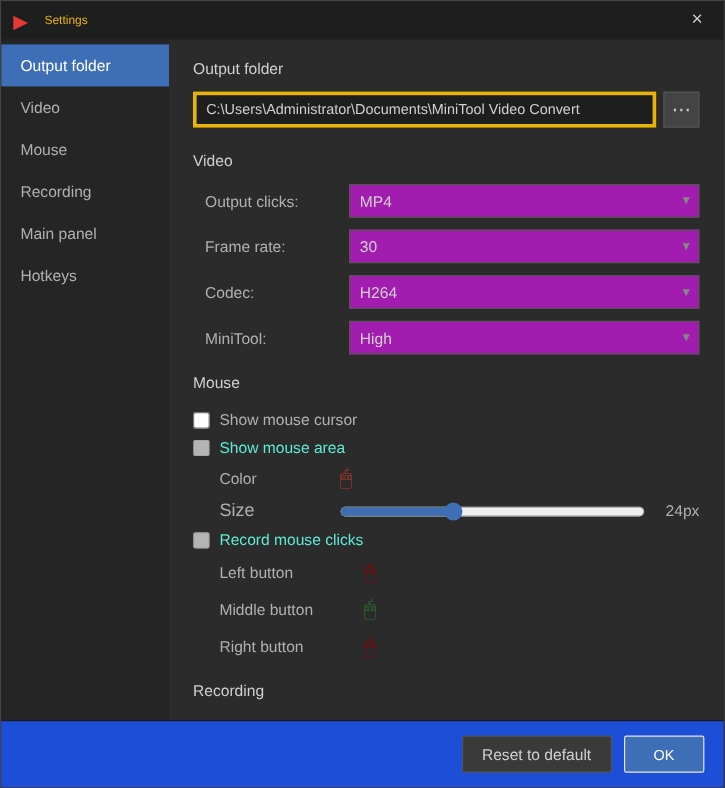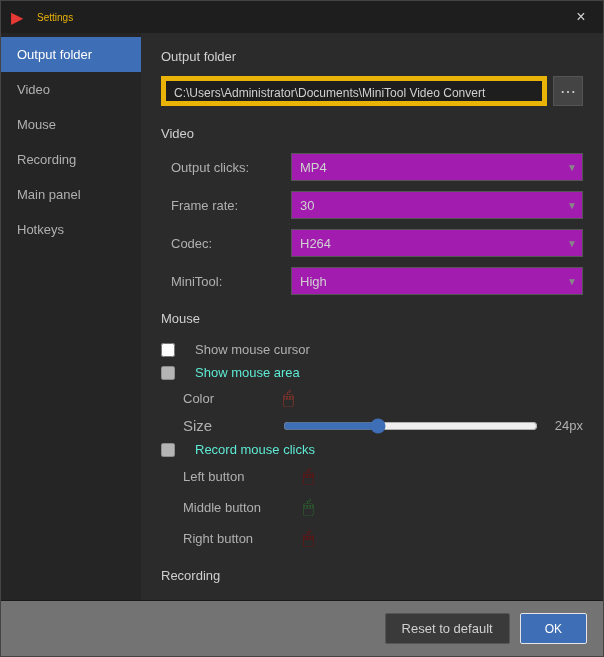--- a/index.html
+++ b/index.html
@@ -90,21 +90,21 @@
     }
     .folder-row {
       display: flex;
       align-items: center;
       margin-bottom: 20px;
       gap: 6px;
     }
     .folder-path {
       flex: 1;
       background: #1e1e1e;
-      border: 5px solid #eab308;
+      border: 3px solid #eab308;
       color: #d0d0d0;
       padding: 5px 8px;
       font-size: 12px;
       height: 30px;
       overflow: hidden;
       text-overflow: ellipsis;
       white-space: nowrap;
     }
     .folder-browse-btn {
       background: #444;
@@ -152,21 +152,21 @@
       position: absolute;
       right: 6px;
       color: #888;
       pointer-events: none;
       font-size: 10px;
     }
     .mouse-section { margin-bottom: 14px; }
     .checkbox-row {
       display: flex;
       align-items: center;
-      gap: 20px;
+      gap: 8px;
       padding: 4px 0;
     }
     .checkbox-row input[type="checkbox"] {
       width: 14px;
       height: 14px;
       accent-color: #3e6eb5;
       cursor: pointer;
     }
     .checkbox-label {
       font-size: 13px;
@@ -215,21 +215,21 @@
     .mouse-btn-label {
       width: 120px;
       color: #b0b0b0;
       font-size: 13px;
     }
     .cursor-icon {
       font-size: 18px;
     }
     .recording-section { }
     .footer {
-      background: #737373;
+      background: #1d4ed8;
       padding: 12px 16px;
       display: flex;
       justify-content: flex-end;
       gap: 10px;
       border-top: 1px solid #1a1a1a;
       flex-shrink: 0;
     }
     .btn-reset {
       background: #3a3a3a;
       border: 1px solid #555;

